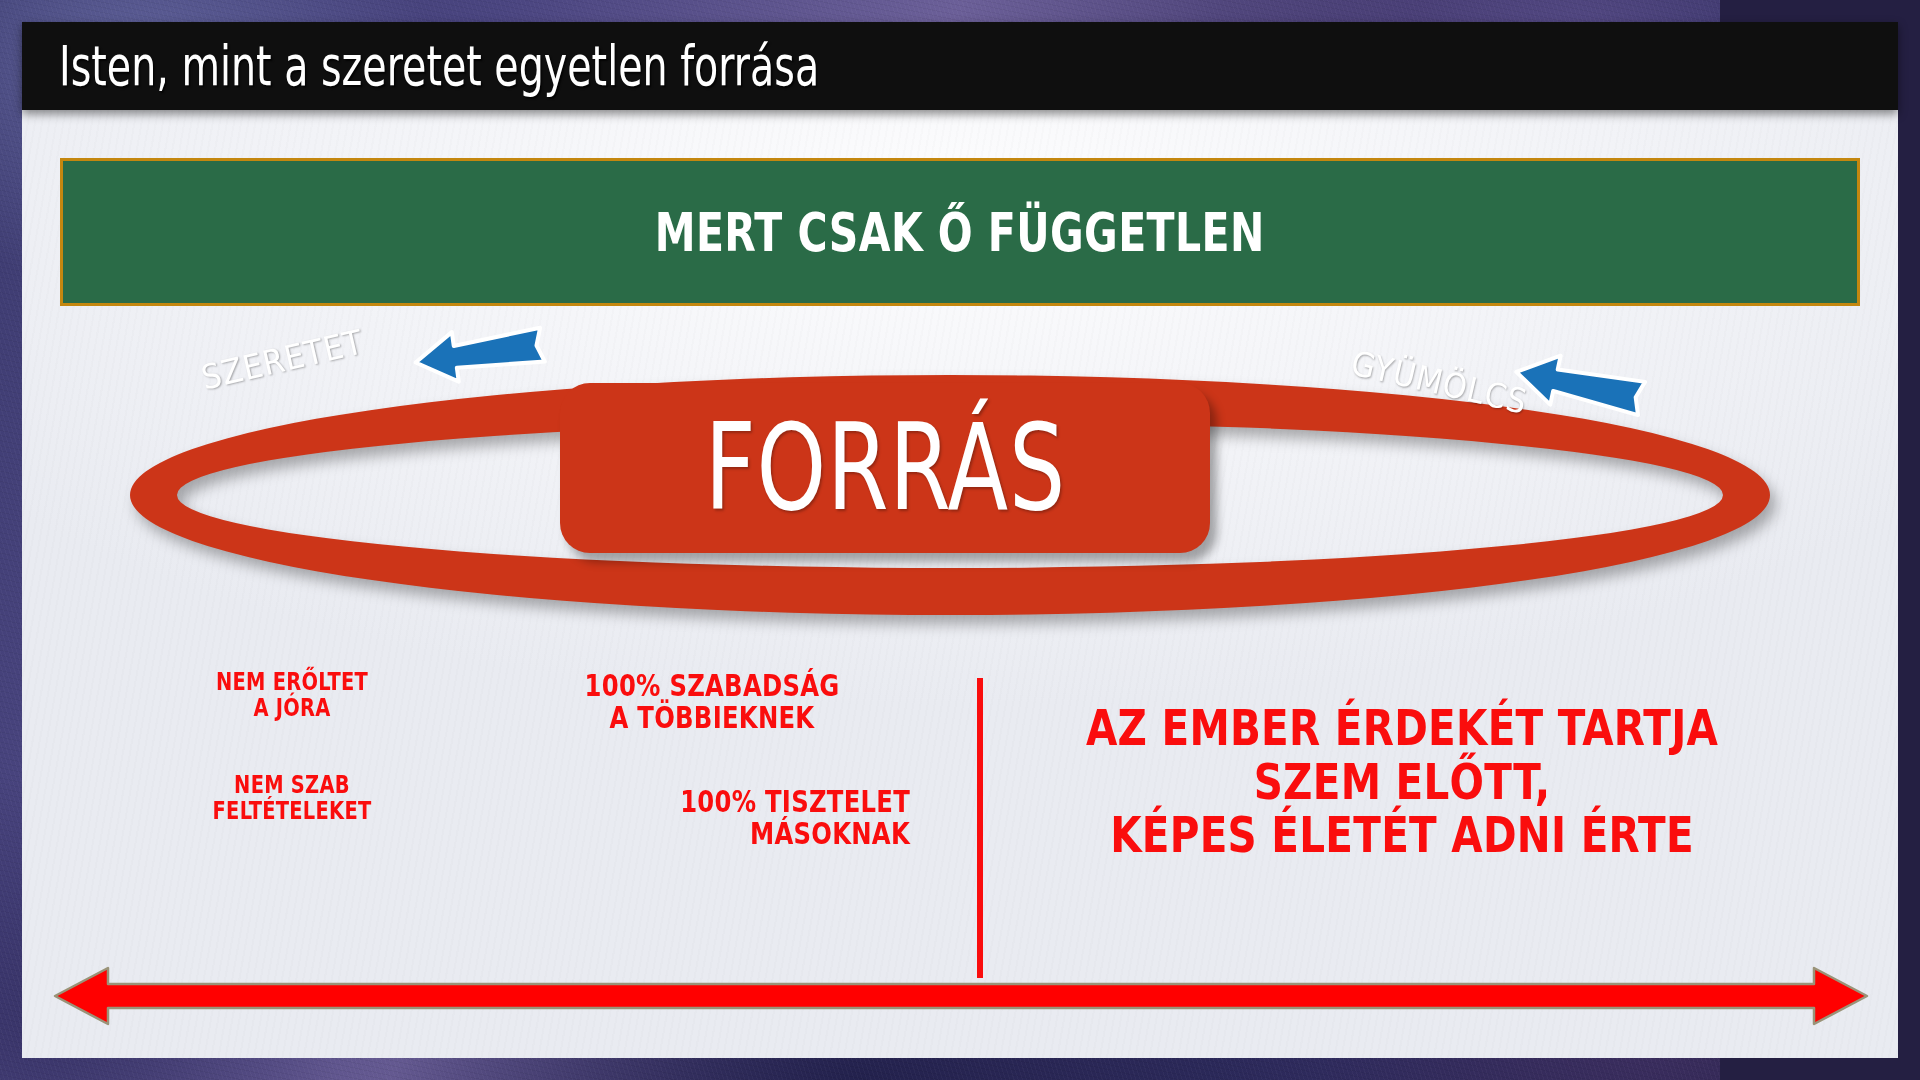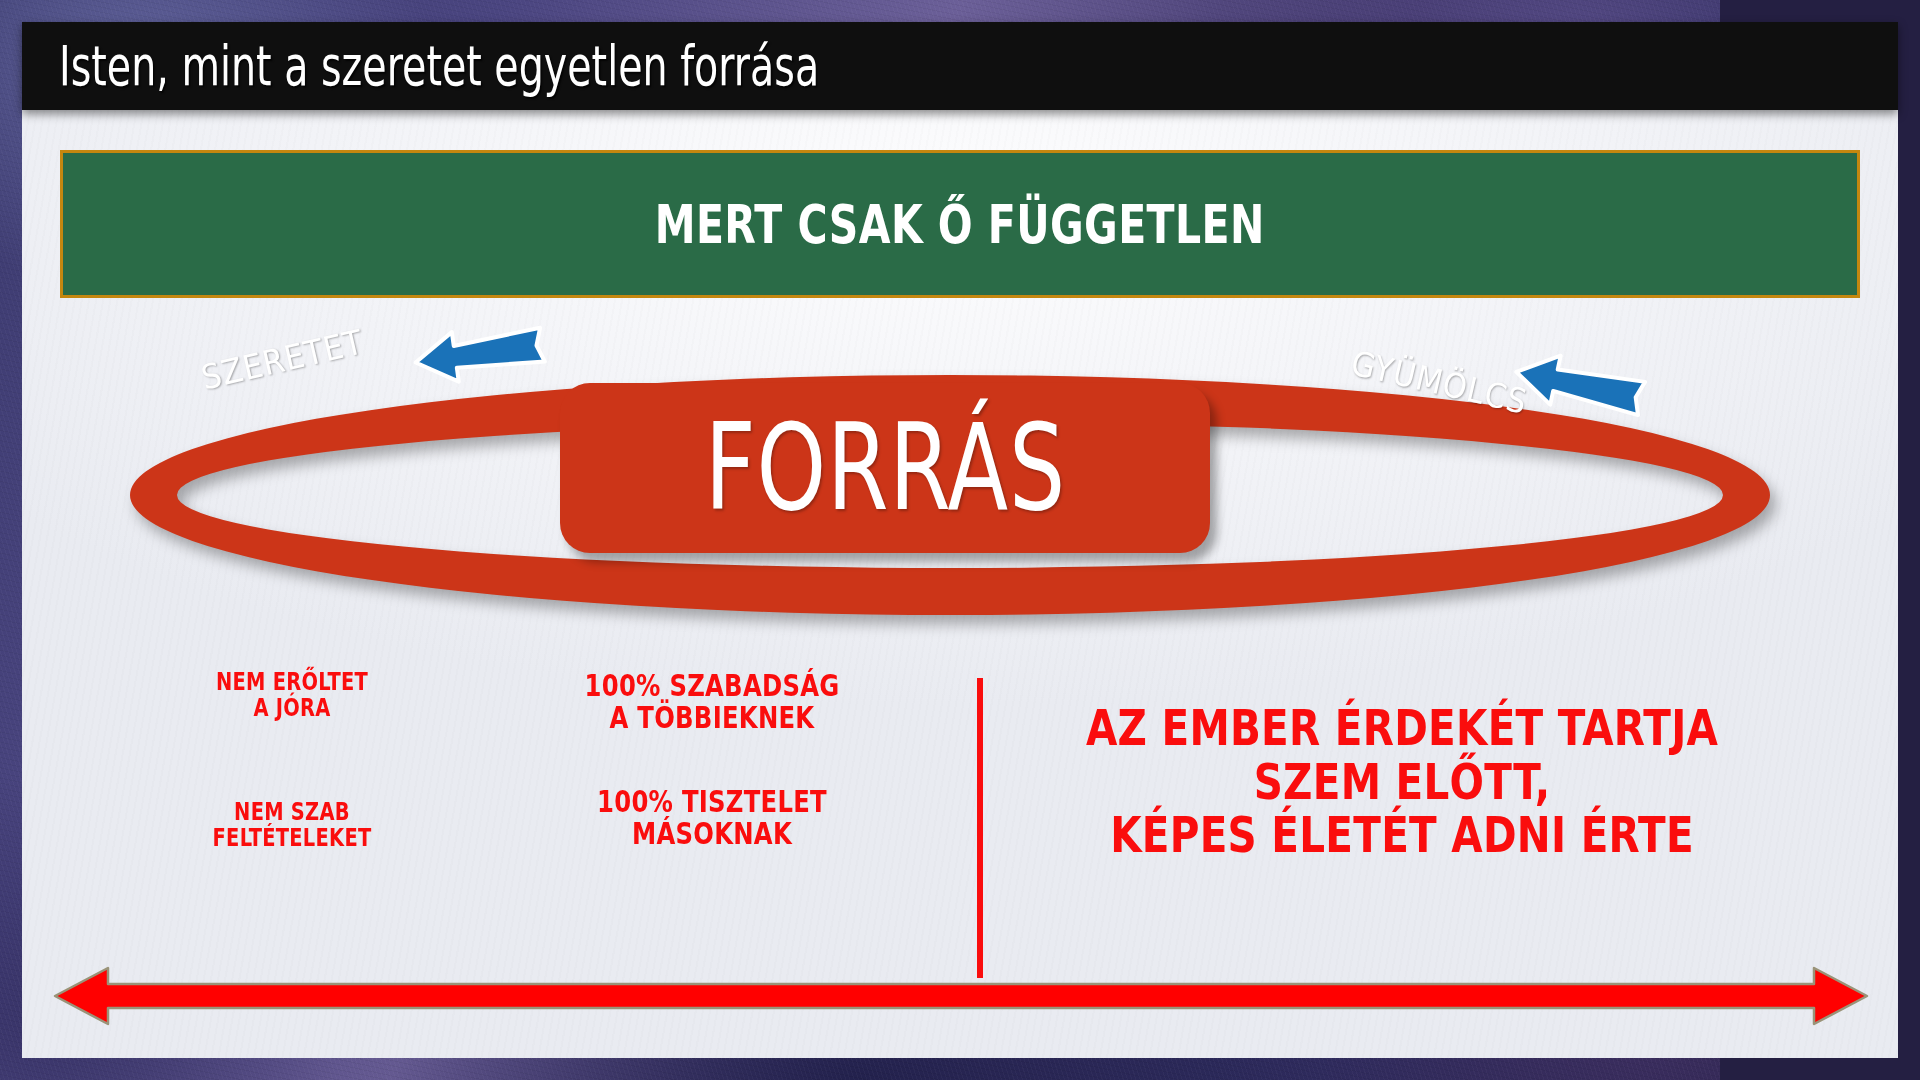--- a/index.html
+++ b/index.html
@@ -52,21 +52,21 @@
       radial-gradient(ellipse 1200px 500px at 50% 10%, #fdfdfe 0%, #f2f3f7 55%, #e9ebf1 100%);
     overflow:hidden;
   }
   #panel::after{
     content:"";position:absolute;inset:0;pointer-events:none;
     background:repeating-linear-gradient(100deg, rgba(0,0,0,.012) 0 2px, rgba(255,255,255,0) 2px 7px);
   }
 
   
   #green-banner{
-    position:absolute;left:38px;top:40px;width:1800px;height:148px;
+    position:absolute;left:38px;top:48px;width:1800px;height:148px;
     background:#2a6b47;border:3px solid #c4870f;
     box-sizing:border-box;
     display:flex;align-items:center;justify-content:center;
     z-index:2;
   }
   #green-banner-text{
     color:#ffffff;font-weight:700;font-size:53px;letter-spacing:.5px;
     font-family:"Liberation Sans Narrow","DejaVu Sans Condensed","Liberation Sans",sans-serif;
     transform:scaleX(.86);
   }
@@ -115,23 +115,23 @@
 
   
   .col{
     position:absolute;z-index:5;text-align:center;
     color:#fa0d0d;font-weight:700;
     font-family:"Liberation Sans Narrow","DejaVu Sans Condensed","Liberation Sans",sans-serif;
     line-height:1.07;letter-spacing:.3px;
   }
   .col .line{display:block;transform:scaleX(.90);}
   #col-a{left:60px;top:560px;width:420px;font-size:24px;}
-  #col-a .blk2{margin-top:79px;}
+  #col-a .blk2{margin-top:52px;}
   #col-b{left:470px;top:560px;width:440px;font-size:30px;}
-  #col-b .blk2{margin-top:52px;}
+  #col-b .blk2{margin-top:52px;text-align:right;}
   #col-c{left:1010px;top:592px;width:740px;font-size:50px;}
 
   
   #divider{
     position:absolute;left:955px;top:568px;width:6px;height:300px;
     background:#fa0d0d;z-index:5;
   }
 
   
   #bottom-arrow{position:absolute;left:30px;top:855px;z-index:5;}

